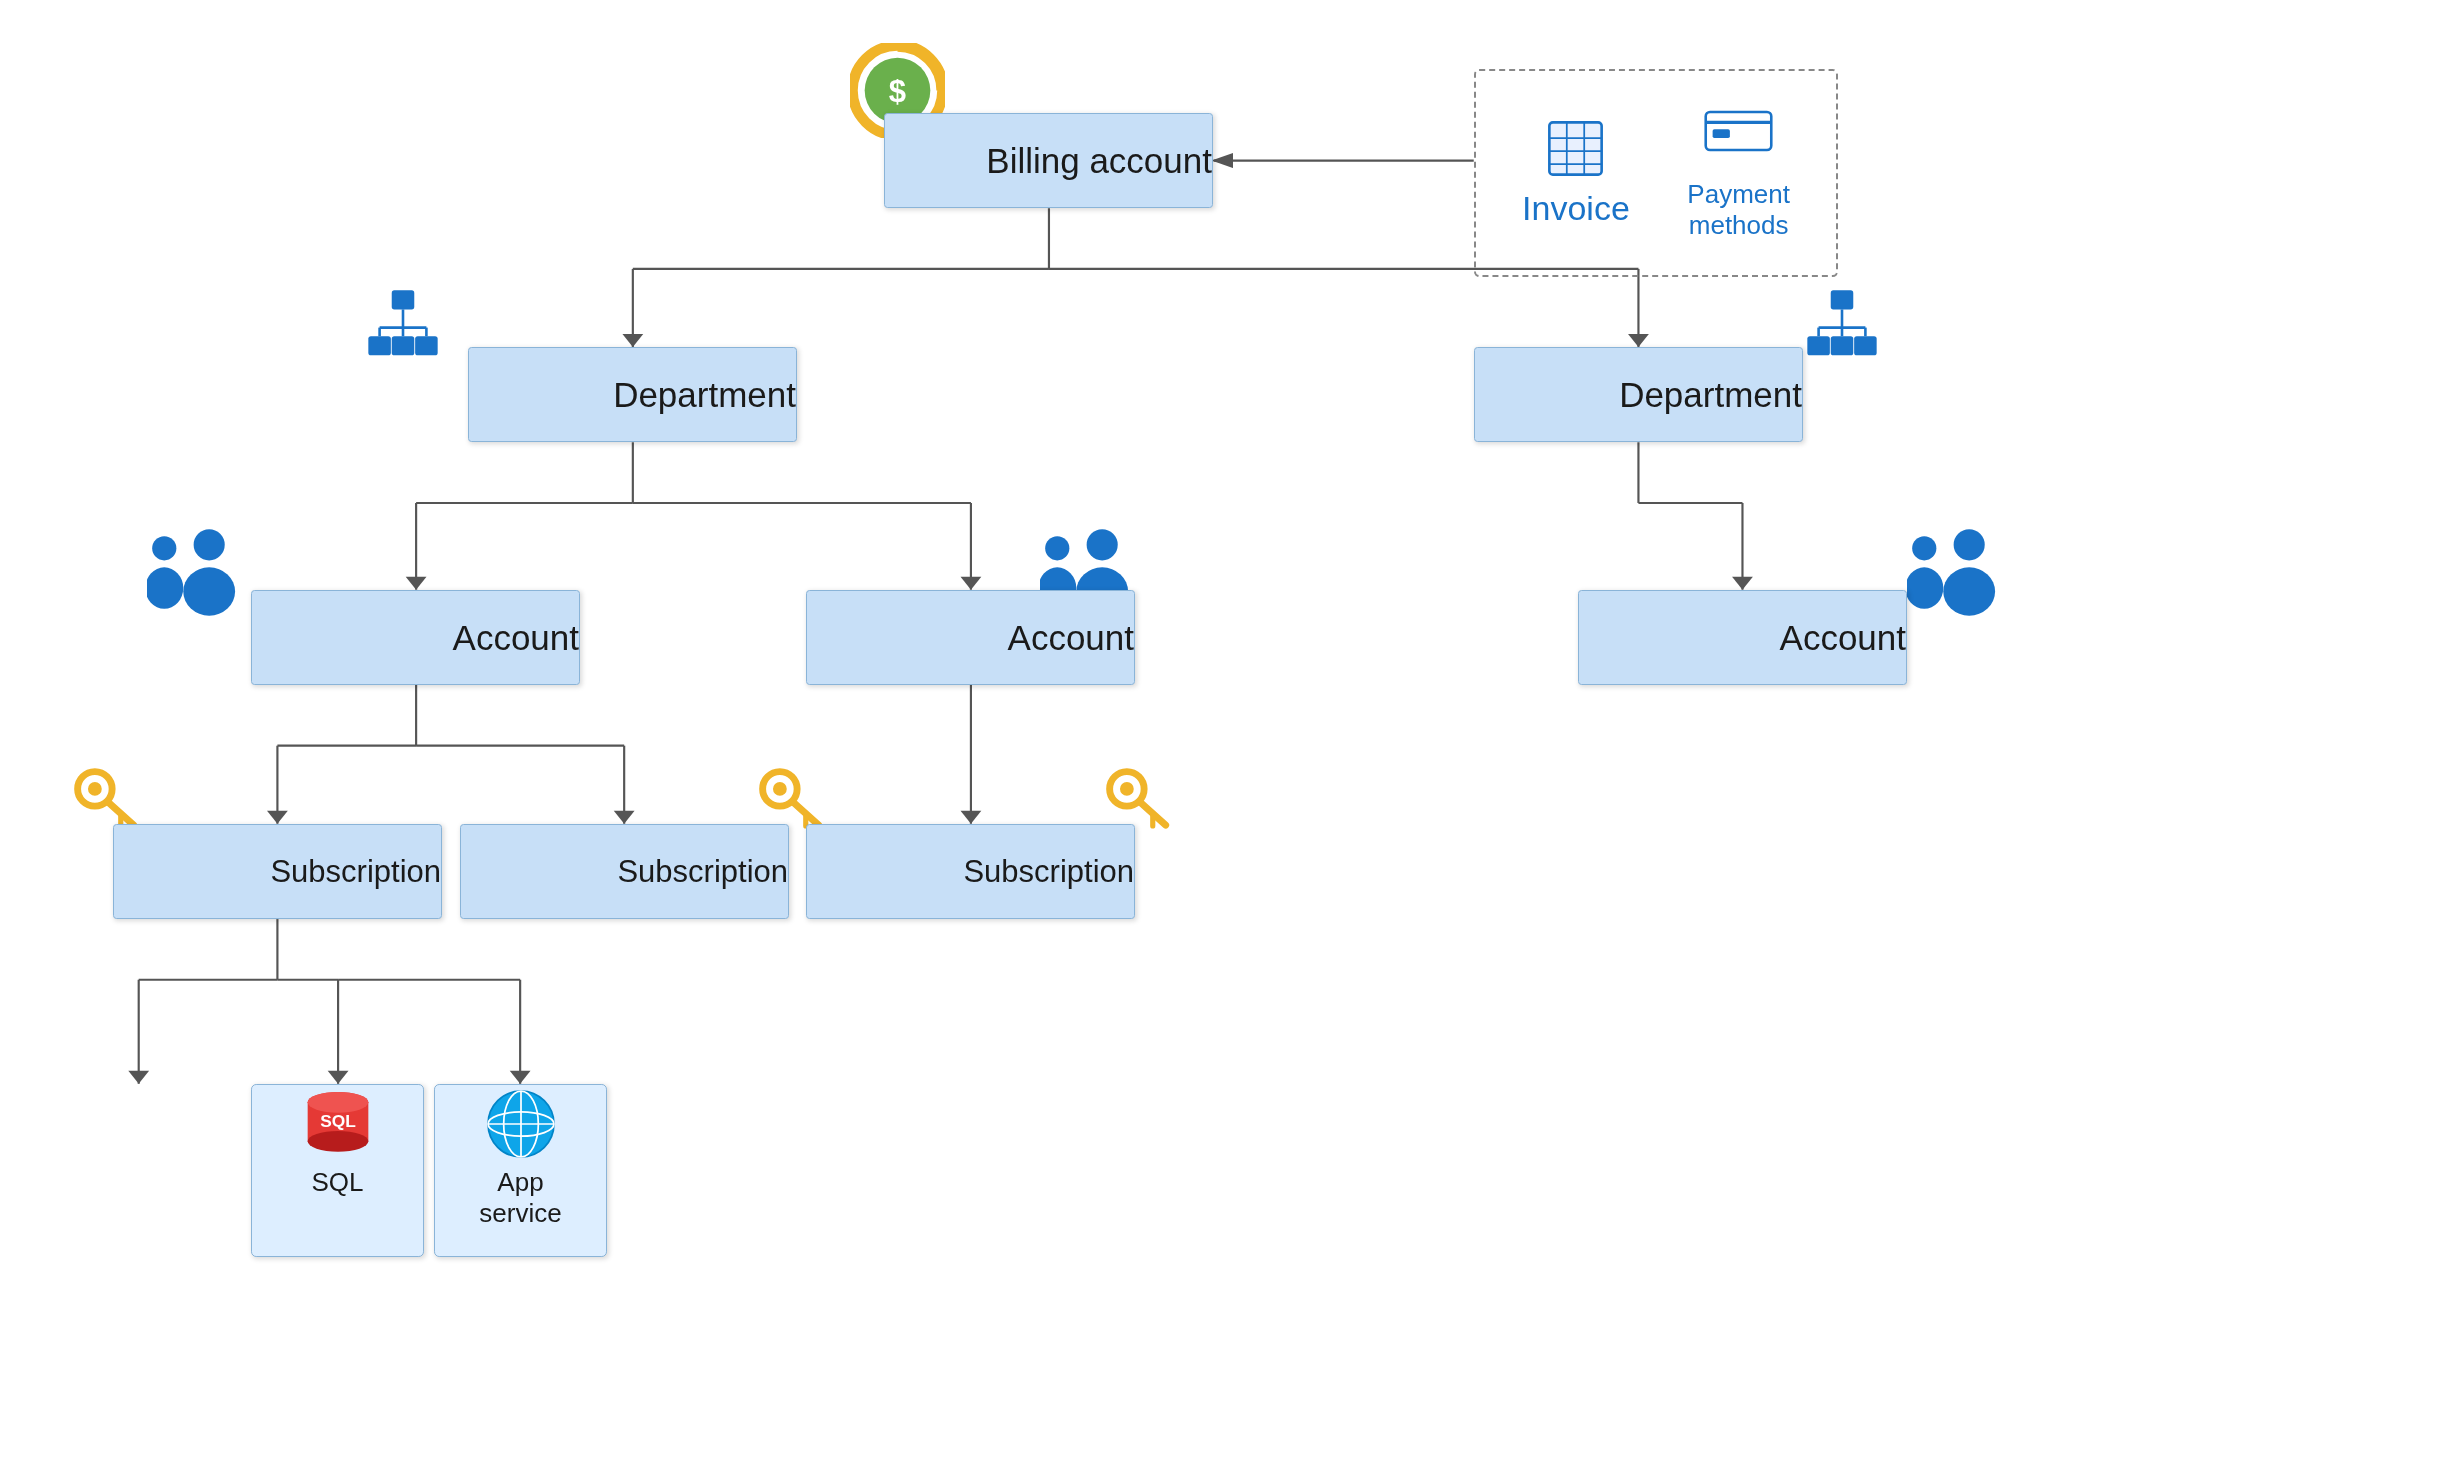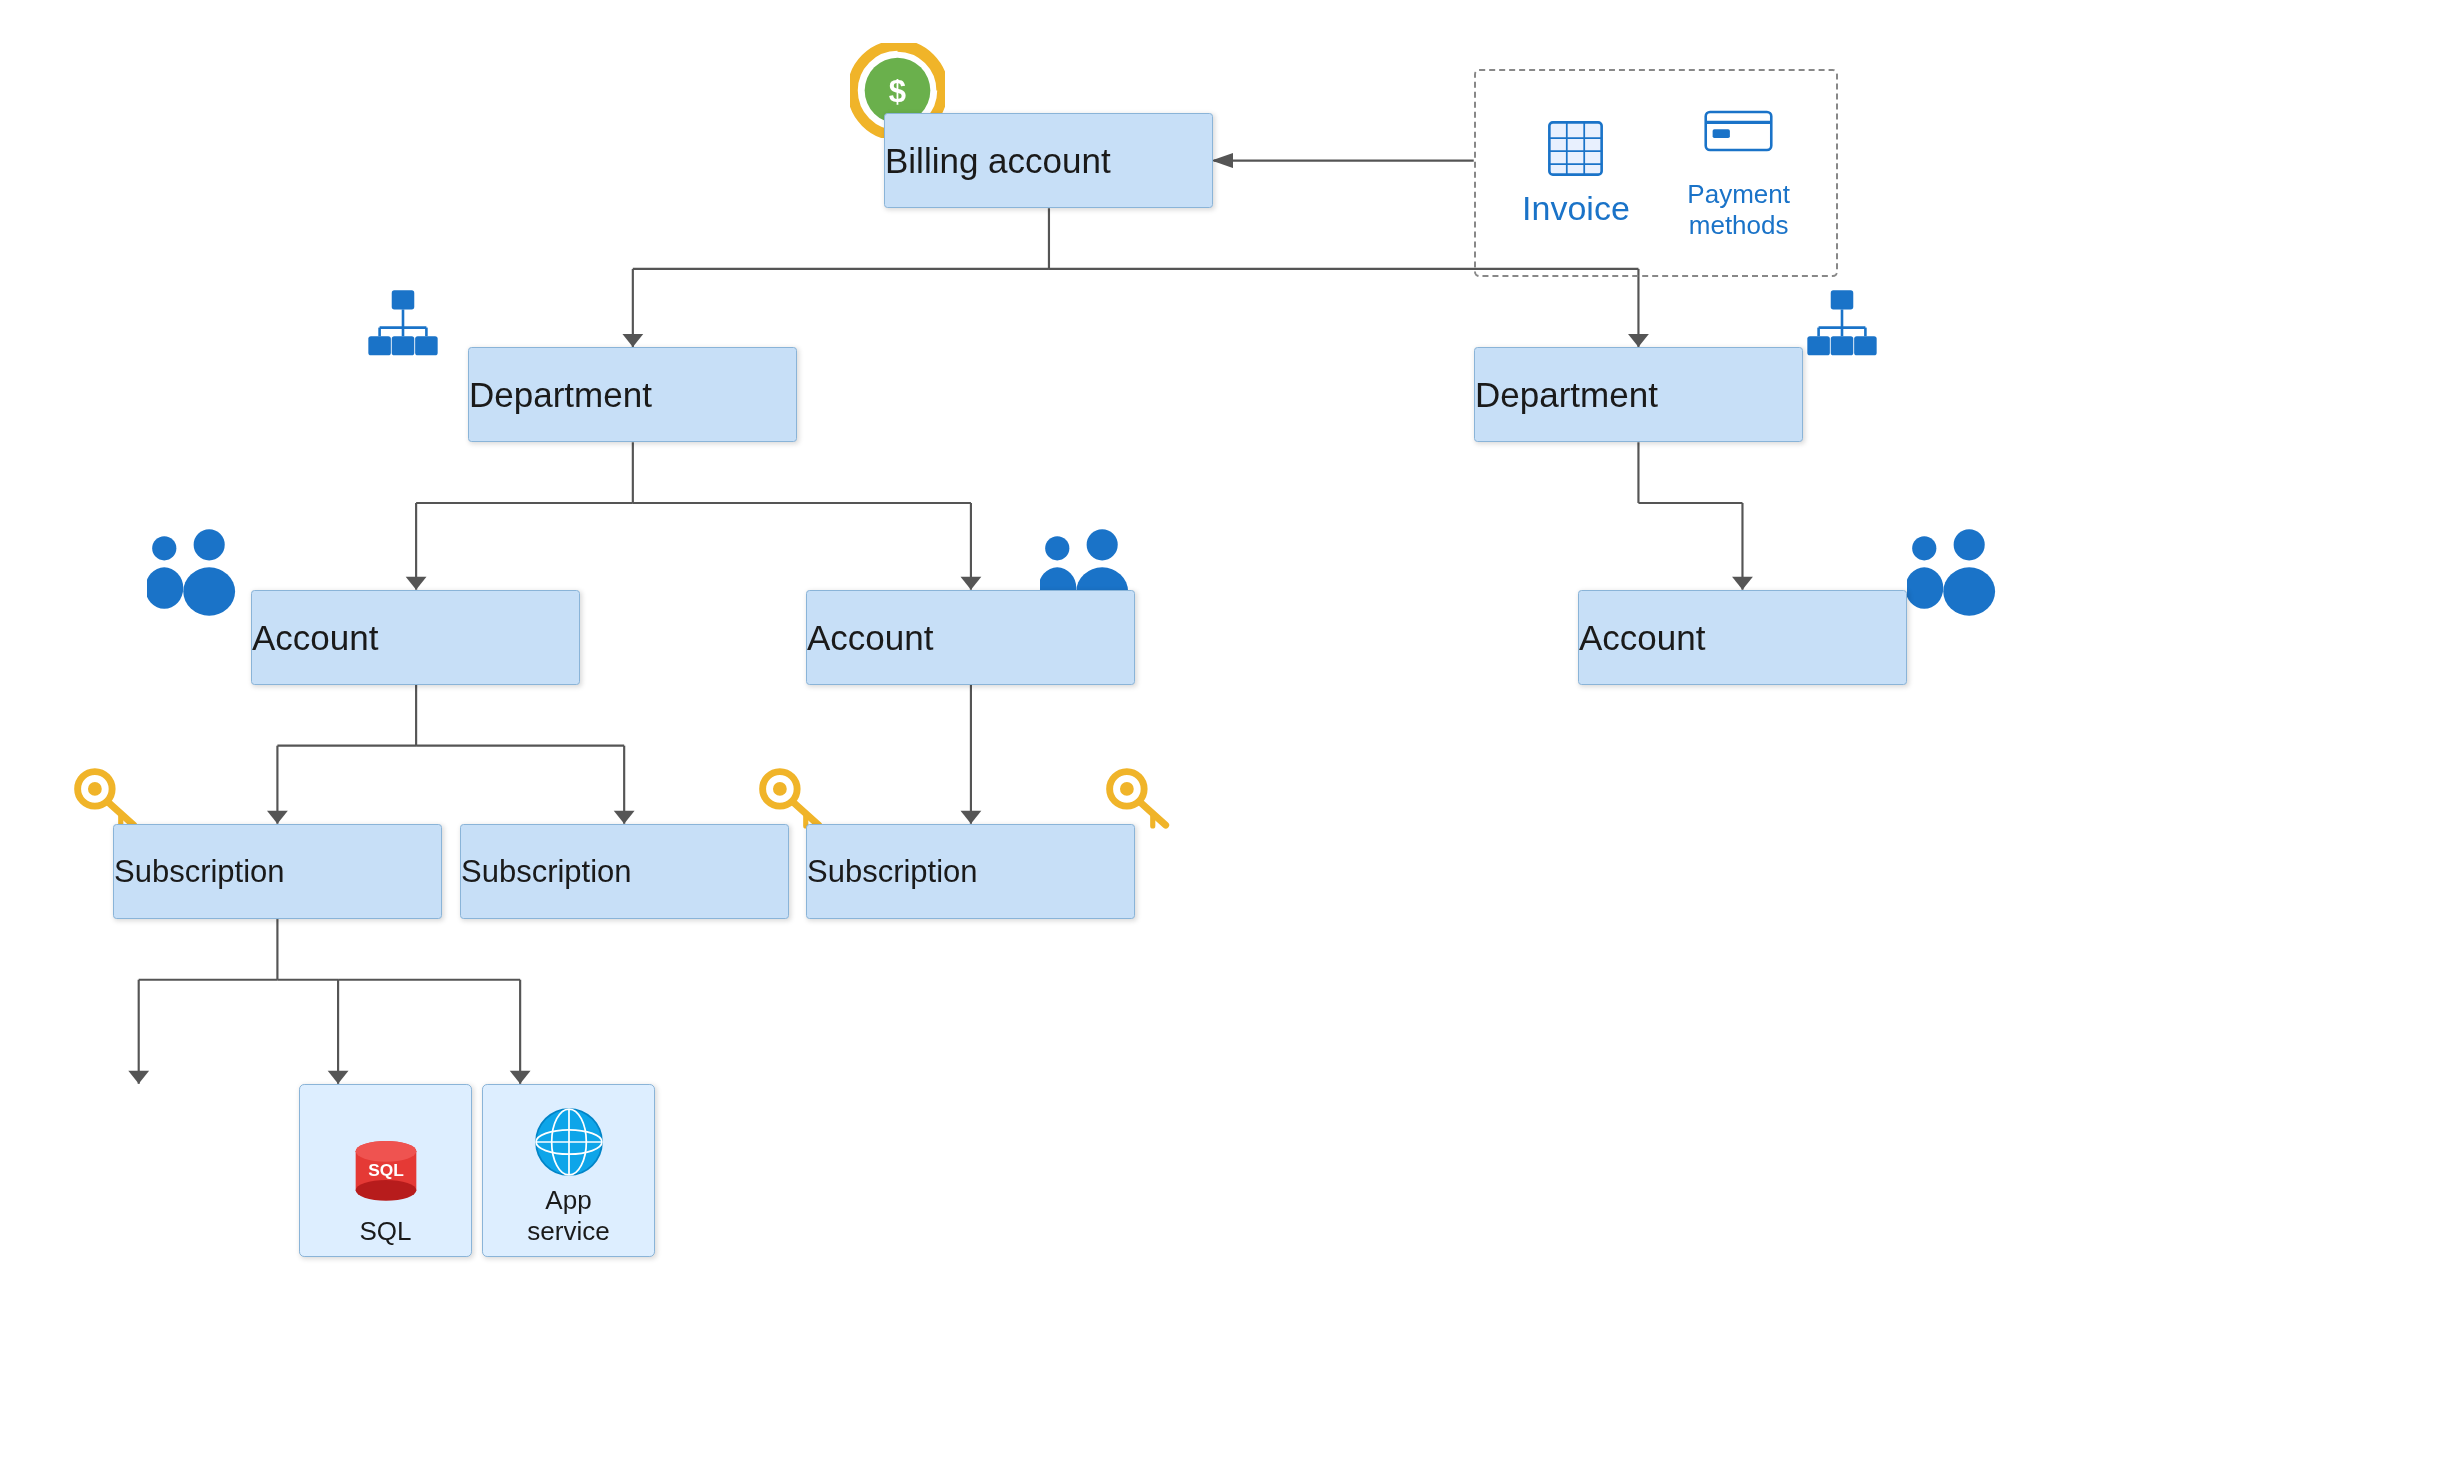--- a/index.html
+++ b/index.html
@@ -20,21 +20,21 @@
     }
 
     
     .node-box {
       position: absolute;
       background: #c7dff7;
       border: 0.9px solid #8ab4d8;
       border-radius: 3.5px;
       display: flex;
       align-items: center;
-      justify-content: flex-start;
+      justify-content: flex-end;
       font-size: 31px;
       font-weight: 400;
       color: #1a1a1a;
       box-shadow: 1.7px 1.7px 5.2px rgba(0,0,0,0.15);
     }
 
     
     .connectors {
       position: absolute;
       top: 0; left: 0;
@@ -132,28 +132,26 @@
 
     
     .leaf-box {
       position: absolute;
       background: #ddeeff;
       border: 0.9px solid #8ab4d8;
       border-radius: 5.2px;
       display: flex;
       flex-direction: column;
       align-items: center;
-      justify-content: flex-end;
       padding-bottom: 8.7px;
       font-size: 26px;
       color: #1a1a1a;
       width: 173px;
       height: 173px;
       box-shadow: 1.7px 1.7px 5.2px rgba(0,0,0,0.15);
-      margin-left: 48px;
     }
 
     #vm-node {
       left: 52px;
       top: 1084px;
     }
 
     #sql-node {
       left: 251px;
       top: 1084px;

